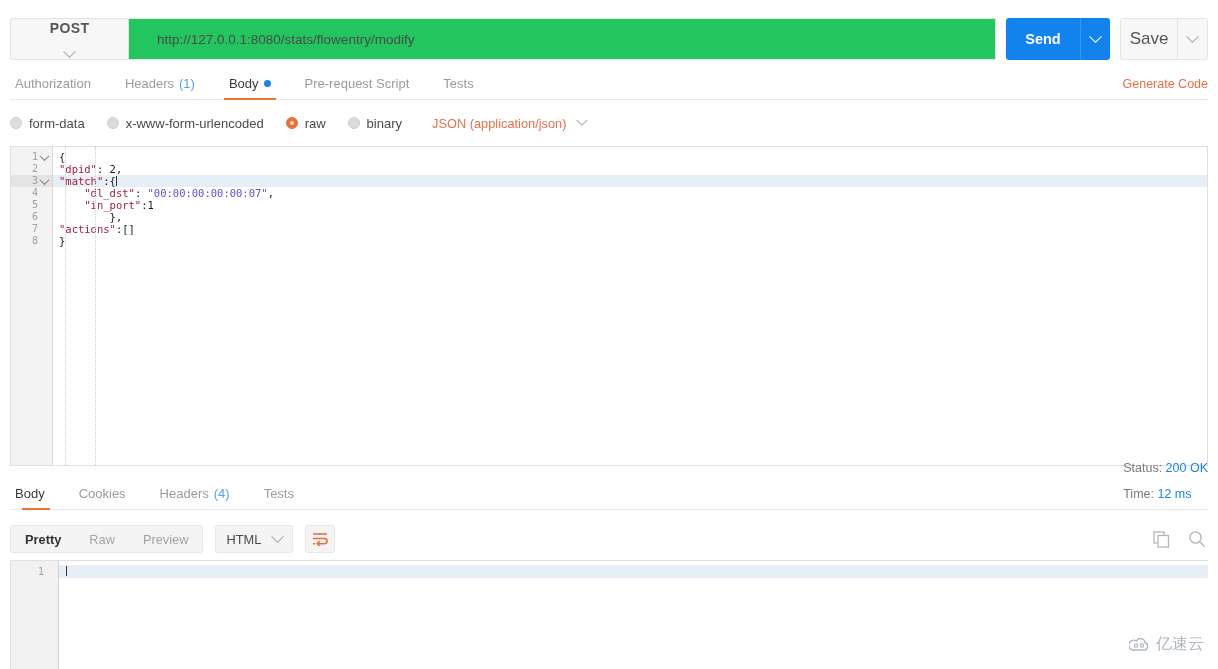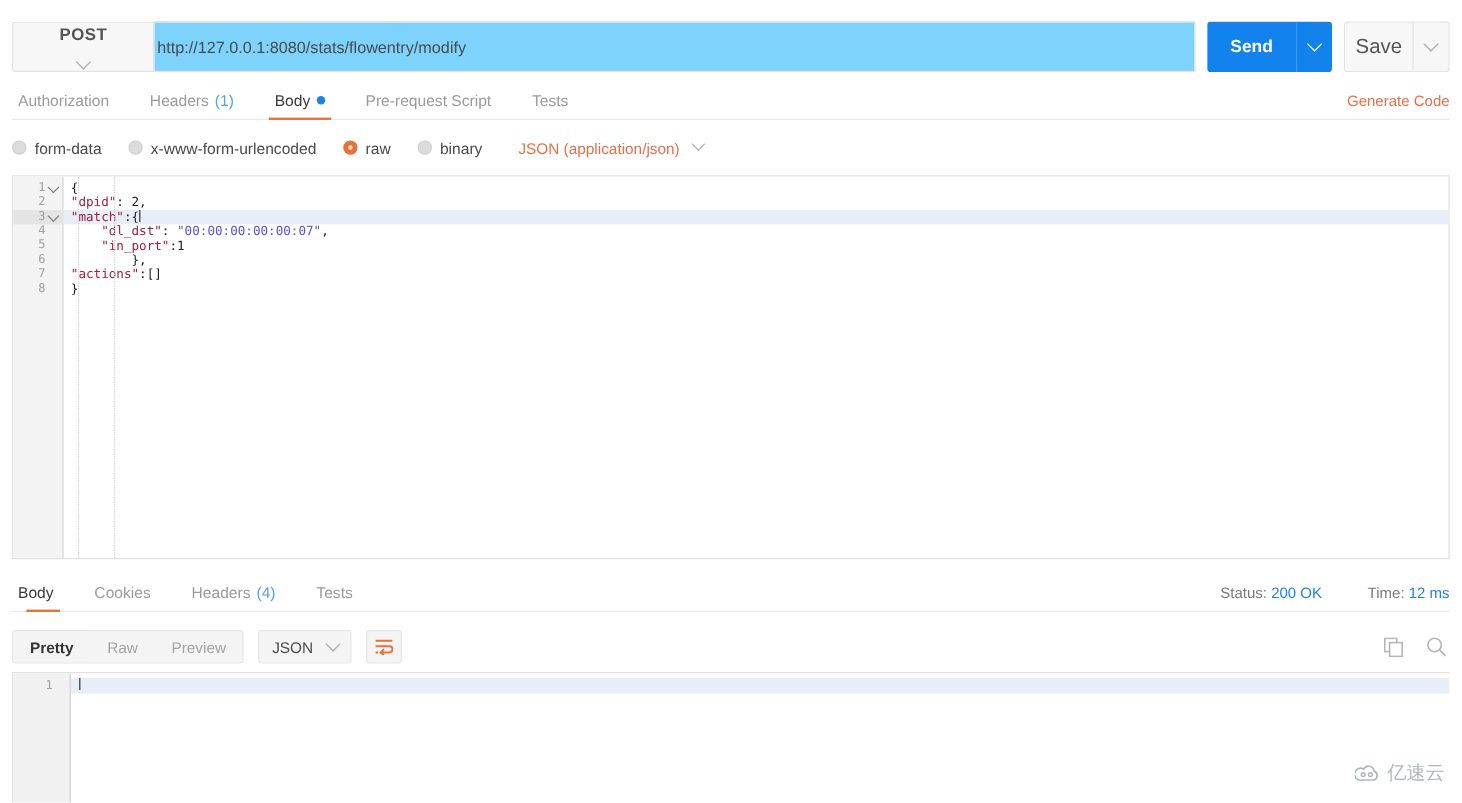--- a/index.html
+++ b/index.html
@@ -42,23 +42,23 @@
   .chev {
     display: inline-block;
     width: 9px; height: 9px;
     border-right: 1.6px solid #a9a9a9;
     border-bottom: 1.6px solid #a9a9a9;
     transform: rotate(45deg) translate(-2px,-2px);
   }
   .url-input {
     flex: 1;
     border: 1px solid #e3e3e3;
-    background: #7dd3fc;
+    background: #22c55e;
     display: flex; align-items: center;
-    padding-left: 2px;
+    padding-left: 28px;
     font-size: 13.5px;
     color: #4a4a4a;
   }
   .params-btn {
     width: 79px;
     border: 1px solid #e3e3e3;
     border-left: none;
     background: #f7f7f7;
     display: flex; align-items: center; justify-content: center;
     font-size: 13px; color: #5b5b5b;
@@ -214,22 +214,22 @@
 
   
   .resp-tabs {
     position: absolute;
     left: 10px; top: 478px; width: 1198px; height: 32px;
     display: flex; align-items: flex-end;
     border-bottom: 1px solid #e8e8e8;
   }
   .status-wrap {
     position: absolute; right: 0; bottom: 8px;
-    display: flex; gap: 38px;
-    font-size: 12.5px; color: #7a7a7a;
+    display: flex; gap: 12px;
+    font-size: 12.5px; color: #7a7a7a; flex-direction: column;
   }
   .status-wrap b { color: #1a85e0; font-weight: normal; }
 
   .resp-toolbar {
     position: absolute; left: 10px; top: 522px;
     width: 1198px; height: 34px;
     display: flex; align-items: center;
   }
   .seg {
     display: flex; background: #f4f4f4;
@@ -448,21 +448,21 @@
         <span>Pretty</span>
       </div>
       <div class="seg-item">
         <span>Raw</span>
       </div>
       <div class="seg-item">
         <span>Preview</span>
       </div>
     </div>
     <div class="fmt-select">
-      <span>JSON</span>
+      <span>HTML</span>
       <span class="chev"></span>
     </div>
     <div class="wrap-btn">
       <svg width="16" height="14" viewBox="0 0 16 14">
         <path d="M1 2 H15" stroke="#e8703a" stroke-width="1.6" fill="none"></path>
         <path d="M1 6.5 H12.5 A2.6 2.6 0 0 1 12.5 11.7 H6" stroke="#e8703a" stroke-width="1.6" fill="none"></path>
         <path d="M8 9 L5.2 11.7 L8 14" stroke="#e8703a" stroke-width="1.6" fill="none"></path>
         <path d="M1 11.7 H3" stroke="#e8703a" stroke-width="1.6" fill="none"></path>
       </svg>
     </div>

